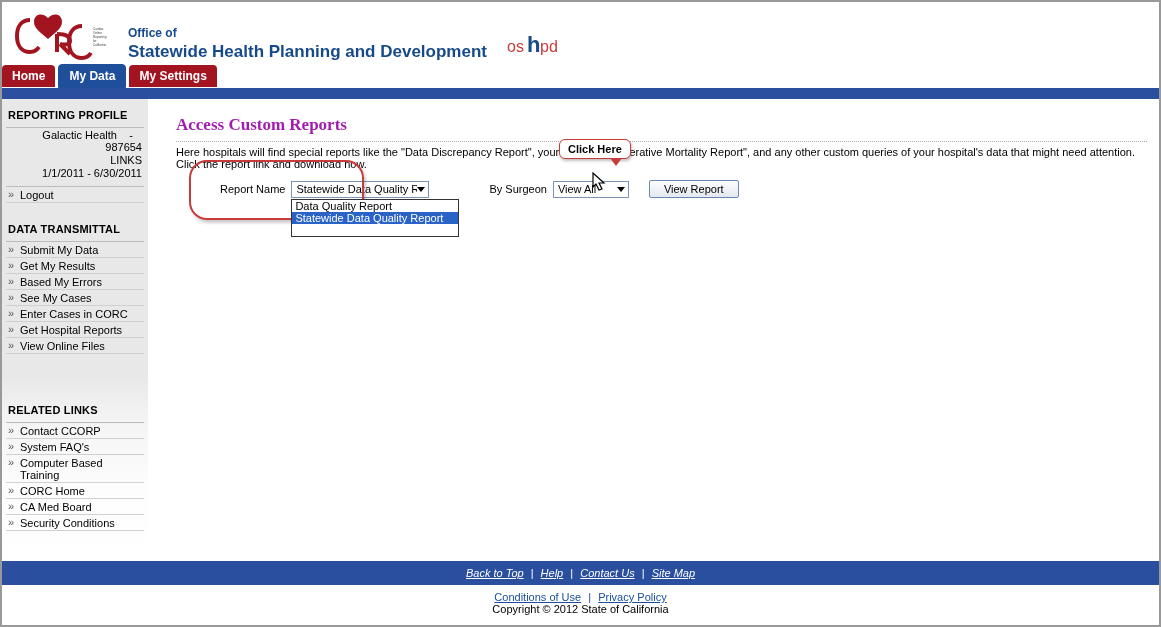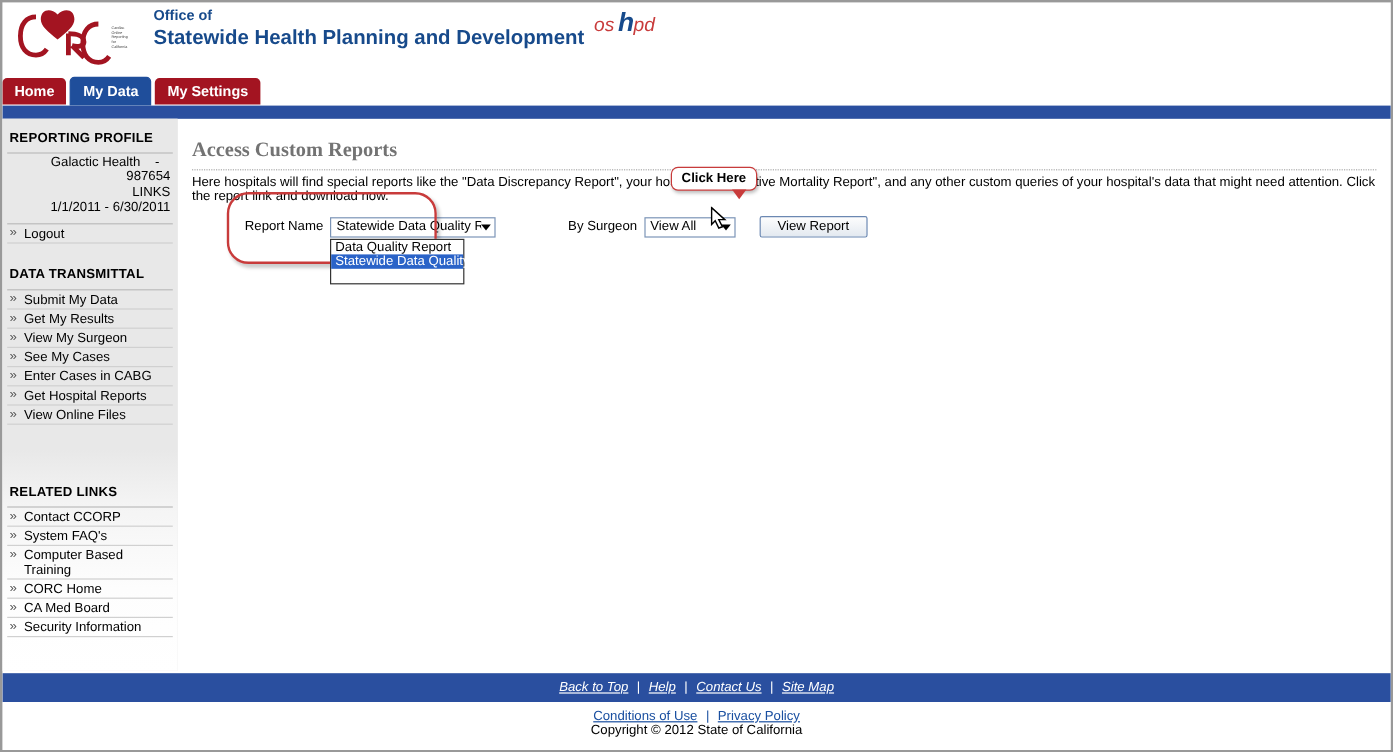--- a/index.html
+++ b/index.html
@@ -1,50 +1,50 @@
 <!DOCTYPE html>
 <html><head>
 <meta charset="utf-8">
 <style>
 * { box-sizing: border-box; }
 body { margin: 0; font-family: Arial, Helvetica, sans-serif; font-size: 11px; background: #f0f0f0; }
 .page-wrap { width: 1161px; height: 627px; background: #fff; border: 2px solid #999; position: relative; overflow: hidden; }
-.header { display: flex; align-items: flex-start; padding: 4px 10px 0 10px; height: 60px; }
+.header { display: flex; align-items: flex-end; padding: 4px 10px 0 10px; height: 60px; }
 .logo-block { display: flex; align-items: center; gap: 6px; width: 110px; }
 .title-block { margin-left: 6px; }
 .title-office { color: #174a8b; font-size: 12px; font-weight: bold; }
 .title-main { color: #174a8b; font-size: 17px; font-weight: bold; margin-top: 2px; }
-.oshpd-logo { margin-left: 8px; font-style: italic; }
+.oshpd-logo { margin-left: 20px; }
 .oshpd-logo svg { display: block; }
 .tabs { padding-left: 0; margin-top: 2px; }
 .tab { display: inline-block; padding: 4px 10px; border-radius: 4px 4px 0 0; font-size: 12px; font-weight: bold; cursor: pointer; color: #fff; }
 .tab-home, .tab-settings { background: #a31421; }
 .tab-data { background: #1f4e9b; border: 1px solid #1f4e9b; }
 .nav-bar { height: 11px; background: #2a4f9f; }
-.layout { display: flex; }
+.layout { display: flex; gap: 16px; }
 .sidebar { width: 146px; background: #e6e6e6; padding: 8px 4px; min-height: 430px; background-image: linear-gradient(to bottom, #e8e8e8 0%, #e8e8e8 60%, #f4f4f4 70%, #fdfdfd 85%, #fff 100%); }
 .sidebar h3 { font-size: 11px; font-weight: bold; margin: 2px 0 6px 2px; color: #000; letter-spacing: .2px; }
 .sidebar .sep { border-bottom: 1px solid #bbb; margin: 2px 0 0 0; }
 .profile-lines { font-size: 11px; color: #000; padding: 0 2px 4px 2px; }
 .profile-lines div { margin: 1px 0; text-align: right; }
 .sidebar ul { list-style: none; padding: 0; margin: 0; }
 .sidebar li { padding: 2px 0 1px 14px; position: relative; font-size: 11px; border-bottom: 1px solid #d0d0d0; }
 .sidebar li a { color: #000; text-decoration: none; cursor: pointer; }
 .sidebar li::before { content: "\00bb"; position: absolute; left: 2px; top: 1px; color: #555; font-size: 11px; }
 .sidebar .section { margin-bottom: 20px; }
 .main { flex: 1; padding: 10px 12px; position: relative; }
-.main h2 { font-family: Georgia, 'Times New Roman', serif; color: #737373; font-size: 17px; font-weight: bold; border-bottom: 1px dotted #aaa; padding-bottom: 6px; margin: 6px 0 4px 0; }
+.main h2 { font-family: Georgia, 'Times New Roman', serif; color: #a21caf; font-size: 17px; font-weight: bold; border-bottom: 1px dotted #aaa; padding-bottom: 6px; margin: 6px 0 4px 0; }
 .main .intro { font-size: 11px; color: #000; margin: 4px 0 10px 0; }
 .filter-row { display: flex; align-items: center; gap: 6px; font-size: 11px; position: relative; margin-top: 6px; }
 .filter-label { color: #000; padding-left: 44px; }
 .sel-box { border: 1px solid #7c95b7; background: #fff; height: 17px; font-size: 11px; display: flex; align-items: center; justify-content: space-between; padding: 0 2px 0 4px; cursor: pointer; }
 .sel-report { width: 138px; }
 .sel-surgeon { width: 76px; }
 .sel-arrow { width: 0; height: 0; border-left: 4px solid transparent; border-right: 4px solid transparent; border-top: 5px solid #000; margin-right: 1px; }
-.dropdown-list { position: absolute; top: 17px; left: 57px; width: 112px; background: #fff; border: 1px solid #333; z-index: 5; }
+.dropdown-list { position: absolute; top: 17px; left: 57px; width: 168px; background: #fff; border: 1px solid #333; z-index: 5; }
 .dropdown-list .opt { font-size: 11px; padding: 0 3px; height: 12px; line-height: 12px; white-space: nowrap; }
 .dropdown-list .opt.sel { background: #2a63c8; color: #fff; }
 .view-btn { background: linear-gradient(#fdfdfd, #e3e9f0); border: 1px solid #6b88b2; padding: 2px 14px; font-size: 11px; cursor: pointer; border-radius: 2px; }
 .highlight-ring { position: absolute; left: 187px; top: 158px; width: 175px; height: 60px; border: 2px solid #c83b3b; border-radius: 18px; box-shadow: 2px 3px 3px rgba(0,0,0,.2); pointer-events: none; }
 .callout { position: absolute; left: 557px; top: 137px; background: #fff; border: 1.5px solid #c83b3b; border-radius: 6px; padding: 3px 8px; font-size: 11px; font-weight: bold; color: #000; box-shadow: 1px 2px 3px rgba(0,0,0,.25); }
 .callout::after { content: ""; position: absolute; bottom: -8px; right: 8px; width: 0; height: 0; border-left: 6px solid transparent; border-right: 6px solid transparent; border-top: 8px solid #c83b3b; }
 .cursor-arrow { position: absolute; left: 590px; top: 170px; pointer-events: none; }
 .cursor-arrow svg { display: block; }
 .footer-bar { background: #2a4f9f; color: #fff; text-align: center; font-size: 11px; padding: 6px 0; }
 .footer-bar a { color: #fff; text-decoration: underline; margin: 0 4px; cursor: pointer; font-style: italic; }
@@ -113,38 +113,38 @@
             <li><a>Logout</a></li>
           </ul>
       </div>
 
       <div class="section">
         <h3>DATA TRANSMITTAL</h3>
         <div class="sep"></div>
         <ul>
           <li><a>Submit My Data</a></li>
           <li><a>Get My Results</a></li>
-          <li><a>View My Surgeon</a></li>
+          <li><a>Based My Errors</a></li>
           <li><a>See My Cases</a></li>
-          <li><a>Enter Cases in CABG</a></li>
+          <li><a>Enter Cases in CORC</a></li>
           <li><a>Get Hospital Reports</a></li>
           <li><a>View Online Files</a></li>
         </ul>
       </div>
 
       <div class="section" style="margin-top:50px;">
         <h3>RELATED LINKS</h3>
         <div class="sep"></div>
         <ul>
           <li><a>Contact CCORP</a></li>
           <li><a>System FAQ's</a></li>
           <li><a>Computer Based Training</a></li>
           <li><a>CORC Home</a></li>
           <li><a>CA Med Board</a></li>
-          <li><a>Security Information</a></li>
+          <li><a>Security Conditions</a></li>
         </ul>
       </div>
     </div>
 
     <div class="main">
       <h2>Access Custom Reports</h2>
       <p class="intro">Here hospitals will find special reports like the "Data Discrepancy Report", your hospital's "Operative Mortality Report", and any other custom queries of your hospital's data that might need attention. Click the report link and download now.</p>
 
       <div class="filter-row">
         <span class="filter-label">Report Name</span>

